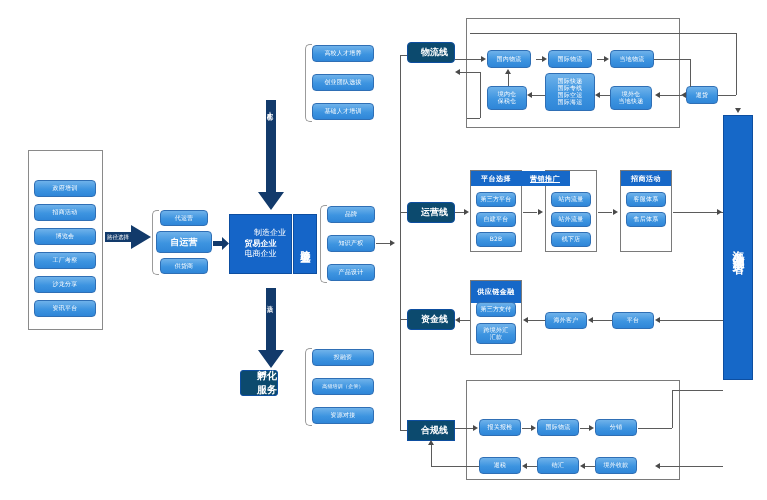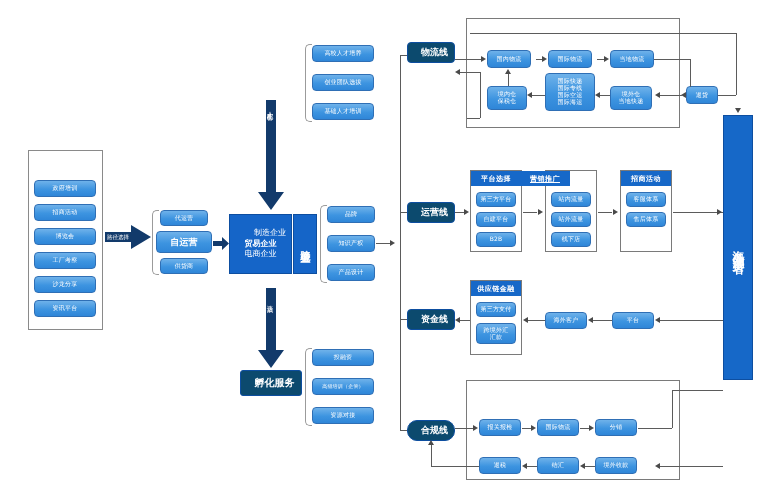--- a/index.html
+++ b/index.html
@@ -113,37 +113,37 @@
   </div>
   <div class="abs vtext" style="left:265px;top:106px;color:#ffffff;font-size:6.5px;letter-spacing:1px;">人才配备</div>
 
   <div class="abs bigarrow-down" style="left:258px;top:288px;width:26px;height:80px;">
     <svg width="26" height="80" viewBox="0 0 26 80">
       <path d="M8,0 L18,0 L18,62 L26,62 L13,80 L0,62 L8,62 Z" fill="#123a6b"></path>
     </svg>
   </div>
   <div class="abs vtext" style="left:265px;top:300px;color:#ffffff;font-size:6.5px;letter-spacing:1px;">选拔</div>
 
-  <div class="abs darkbox" style="left:240px;top:370px;width:62px;height:26px;font-size:10px;">孵化服务</div>
+  <div class="abs darkbox" style="left:240px;top:370px;width:38px;height:26px;font-size:10px;">孵化服务</div>
 
   <div class="abs brace" style="left:305px;top:348px;width:7px;height:78px;"></div>
   <div class="abs lightbox" style="left:312px;top:349px;width:62px;height:17px;">投融资</div>
   <div class="abs lightbox" style="left:312px;top:378px;width:62px;height:17px;font-size:5px;">高级培训（企管）</div>
   <div class="abs lightbox" style="left:312px;top:407px;width:62px;height:17px;">资源对接</div>
 
   <div class="abs vline" style="left:400px;top:55px;width:1px;height:375px;"></div>
   <div class="abs hline" style="left:400px;top:55px;width:8px;height:1px;"></div>
   <div class="abs hline" style="left:400px;top:212px;width:8px;height:1px;"></div>
   <div class="abs hline" style="left:400px;top:319px;width:8px;height:1px;"></div>
   <div class="abs hline" style="left:400px;top:430px;width:8px;height:1px;"></div>
 
   <div class="abs darkbox" style="left:407px;top:42px;width:48px;height:21px;font-size:9px;border-radius:4px;">物流线</div>
   <div class="abs darkbox" style="left:407px;top:202px;width:48px;height:21px;font-size:9px;border-radius:4px;">运营线</div>
   <div class="abs darkbox" style="left:407px;top:309px;width:48px;height:21px;font-size:9px;border-radius:4px;">资金线</div>
-  <div class="abs darkbox" style="left:407px;top:420px;width:48px;height:21px;font-size:9px;border-radius:10px;">合规线</div>
+  <div class="abs darkbox" style="left:407px;top:420px;width:48px;height:21px;font-size:9px;border-radius:0;">合规线</div>
 
   <div class="abs panel" style="left:466px;top:18px;width:214px;height:110px;"></div>
 
   <div class="abs lightbox" style="left:487px;top:50px;width:44px;height:18px;">国内物流</div>
   <div class="abs lightbox" style="left:548px;top:50px;width:44px;height:18px;">国际物流</div>
   <div class="abs lightbox" style="left:610px;top:50px;width:44px;height:18px;">当地物流</div>
 
   <div class="abs lightbox" style="left:487px;top:86px;width:40px;height:24px;white-space:pre-line;">境内仓
 保税仓</div>
   <div class="abs lightbox" style="left:545px;top:73px;width:50px;height:38px;white-space:pre-line;">国际快递
@@ -205,21 +205,21 @@
 
   <div class="abs hline" style="left:455px;top:212px;width:10px;height:1px;"></div>
   <div class="abs ah-right" style="left:464px;top:209px;"></div>
   <div class="abs hline" style="left:523px;top:212px;width:14px;height:1px;"></div>
   <div class="abs ah-right" style="left:538px;top:209px;"></div>
   <div class="abs hline" style="left:598px;top:212px;width:14px;height:1px;"></div>
   <div class="abs ah-right" style="left:613px;top:209px;"></div>
   <div class="abs hline" style="left:673px;top:212px;width:50px;height:1px;"></div>
 
   <div class="abs panel" style="left:470px;top:280px;width:52px;height:75px;"></div>
-  <div class="abs panelhead" style="left:471px;top:281px;width:50px;height:15px;">供应链金融</div>
+  <div class="abs panelhead" style="left:471px;top:281px;width:50px;height:22px;">供应链金融</div>
   <div class="abs lightbox" style="left:476px;top:302px;width:40px;height:15px;">第三方支付</div>
   <div class="abs lightbox" style="left:476px;top:323px;width:40px;height:21px;white-space:pre-line;">跨境外汇
 汇款</div>
 
   <div class="abs lightbox" style="left:545px;top:312px;width:42px;height:17px;">海外客户</div>
   <div class="abs lightbox" style="left:612px;top:312px;width:42px;height:17px;">平台</div>
 
   <div class="abs hline" style="left:460px;top:320px;width:10px;height:1px;"></div>
   <div class="abs ah-left" style="left:455px;top:317px;"></div>
   <div class="abs hline" style="left:528px;top:320px;width:17px;height:1px;"></div>

